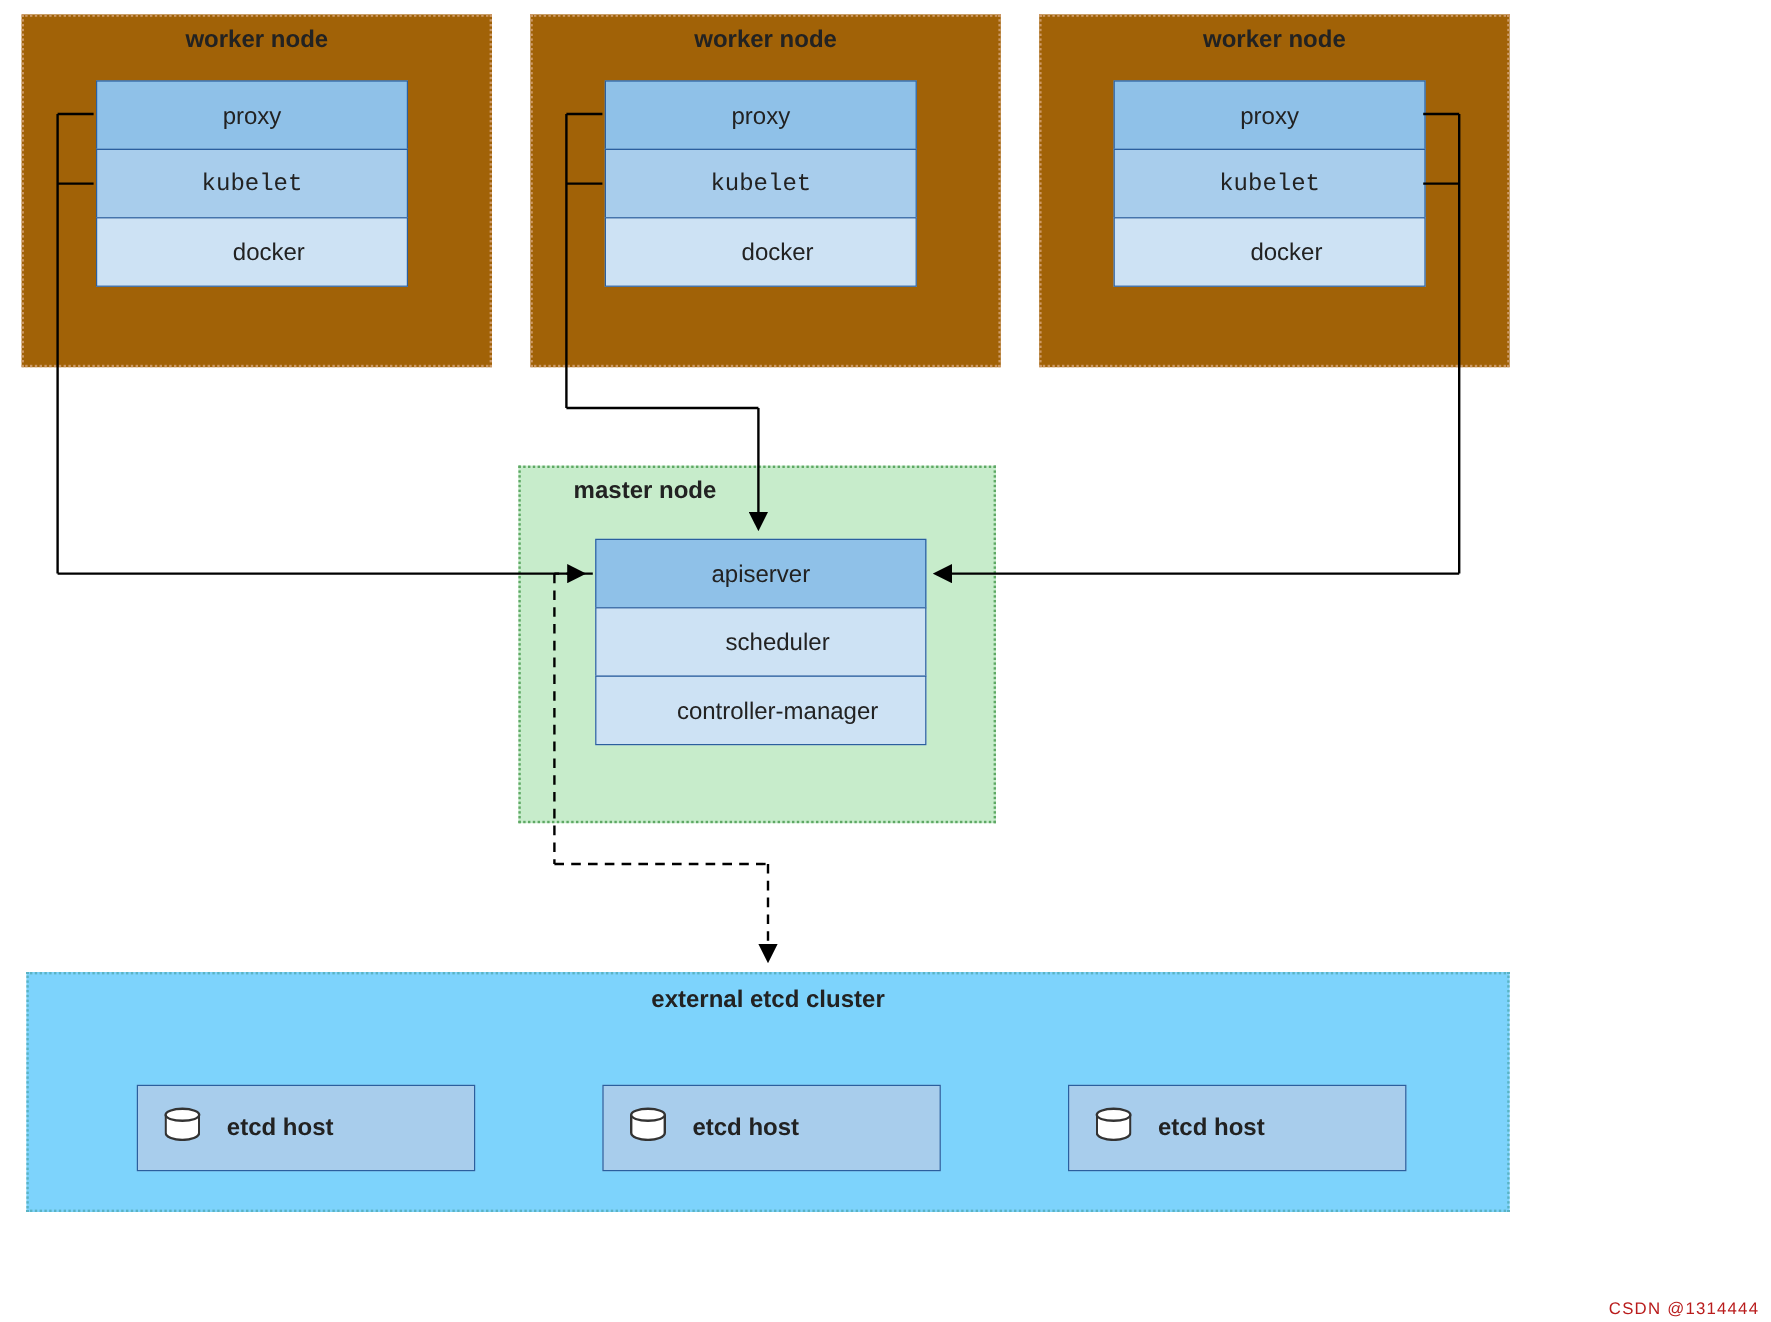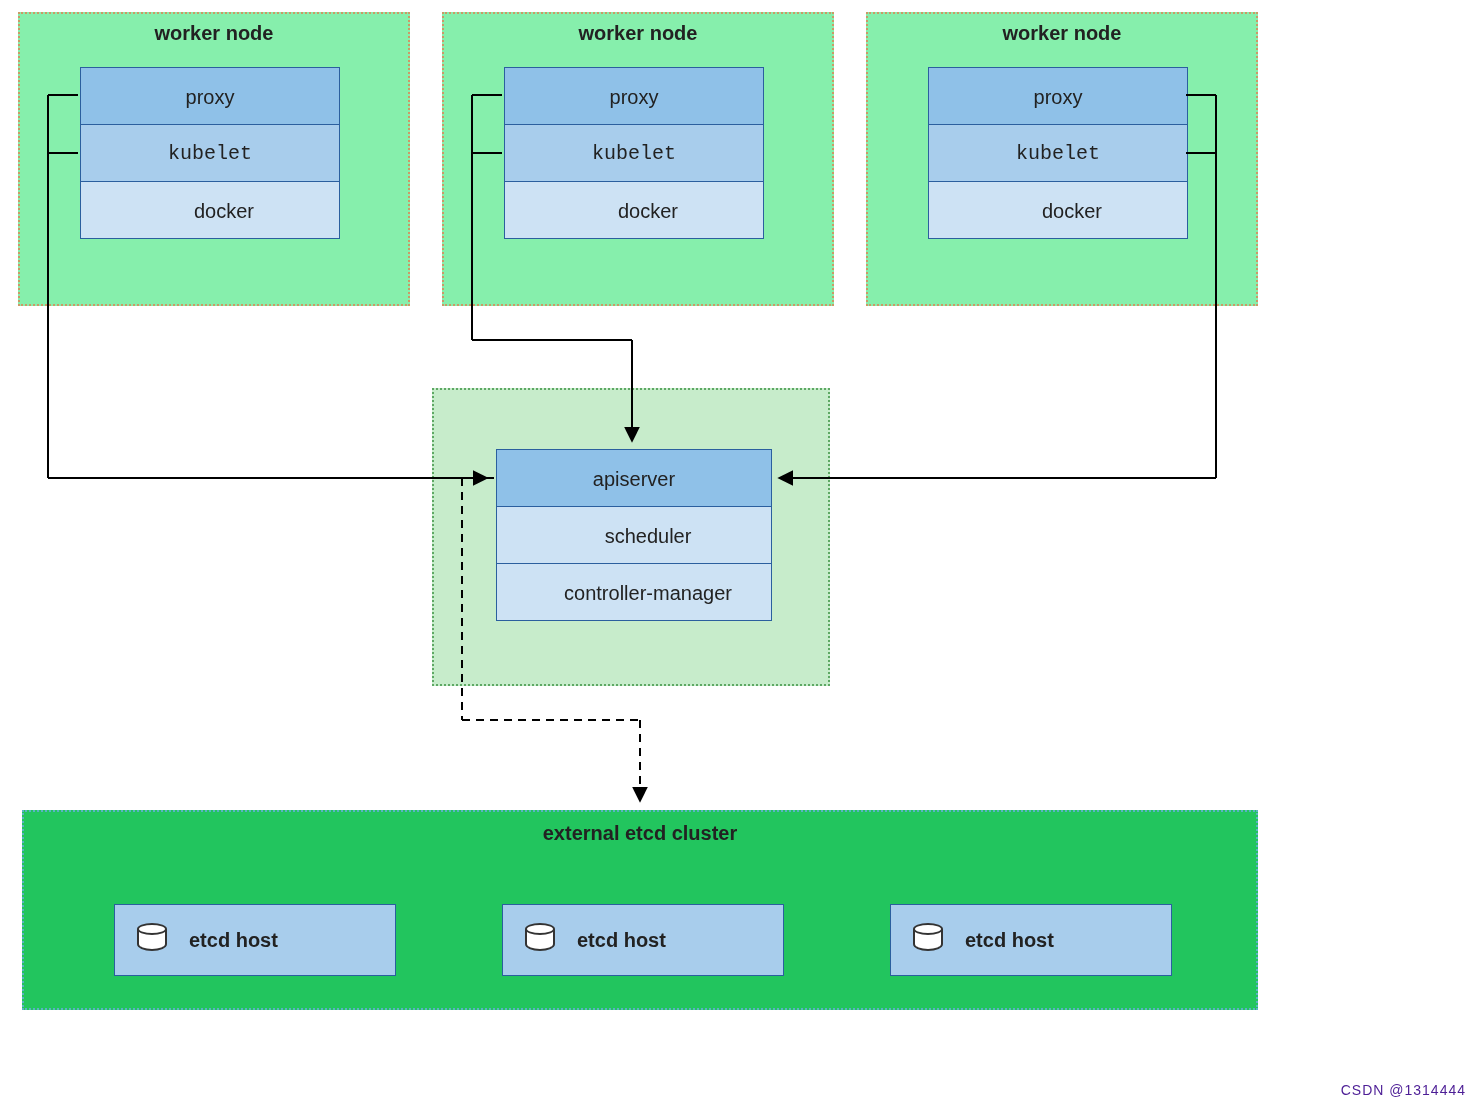--- a/index.html
+++ b/index.html
@@ -15,21 +15,21 @@
   .canvas {
     position: relative;
     width: 1476px;
     height: 1102px;
   }
   
   .worker {
     position: absolute;
     width: 392px;
     height: 294px;
-    background: #86efac;
+    background: #a16207;
     border: 2px dotted #cc9966;
     box-sizing: border-box;
   }
   .node-title {
     position: absolute;
     top: 8px;
     left: 0;
     right: 0;
     text-align: center;
     font-weight: bold;
@@ -66,21 +66,21 @@
   }
   .master .stack { left: 62px; top: 60px; width: 276px; }
 
   
   .etcd-cluster {
     position: absolute;
     left: 22px;
     top: 810px;
     width: 1236px;
     height: 200px;
-    background: #22c55e;
+    background: #7dd3fc;
     border: 2px dotted #5ab3c4;
     box-sizing: border-box;
   }
   .etcd-title {
     position: absolute;
     top: 10px;
     left: 0;
     right: 0;
     text-align: center;
     font-weight: bold;
@@ -133,21 +133,21 @@
     width:1476px;
     height:1102px;
     pointer-events:none;
   }
 
   .watermark {
     position:absolute;
     right:10px;
     bottom:4px;
     font-size:14px;
-    color:#4c1d95;
+    color:#b91c1c;
     letter-spacing:1px;
     font-family: "Segoe UI", sans-serif;
   }
 </style>
 </head>
 <body>
 
 <div class="canvas">
 
   <div class="worker" style="left:18px; top:12px;">
@@ -171,20 +171,21 @@
   <div class="worker" style="left:866px; top:12px;">
     <div class="node-title">worker node</div>
     <div class="stack">
       <div class="box dark">proxy</div>
       <div class="box mid">kubelet</div>
       <div class="box light">docker</div>
     </div>
   </div>
 
   <div class="master" style="left:432px; top:388px;">
+    <div class="node-title" style="text-align:left; padding-left:44px;">master node</div>
     <div class="stack">
       <div class="box dark">apiserver</div>
       <div class="box light">scheduler</div>
       <div class="box light">controller-manager</div>
     </div>
   </div>
 
   <div class="etcd-cluster">
     <div class="etcd-title">external etcd cluster</div>
 

